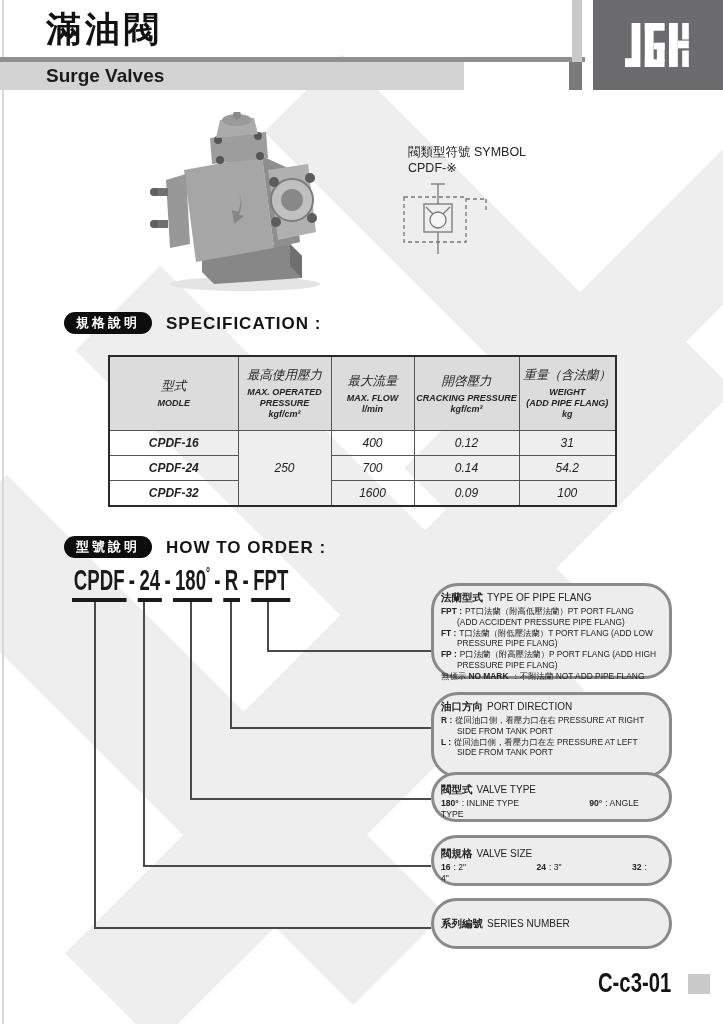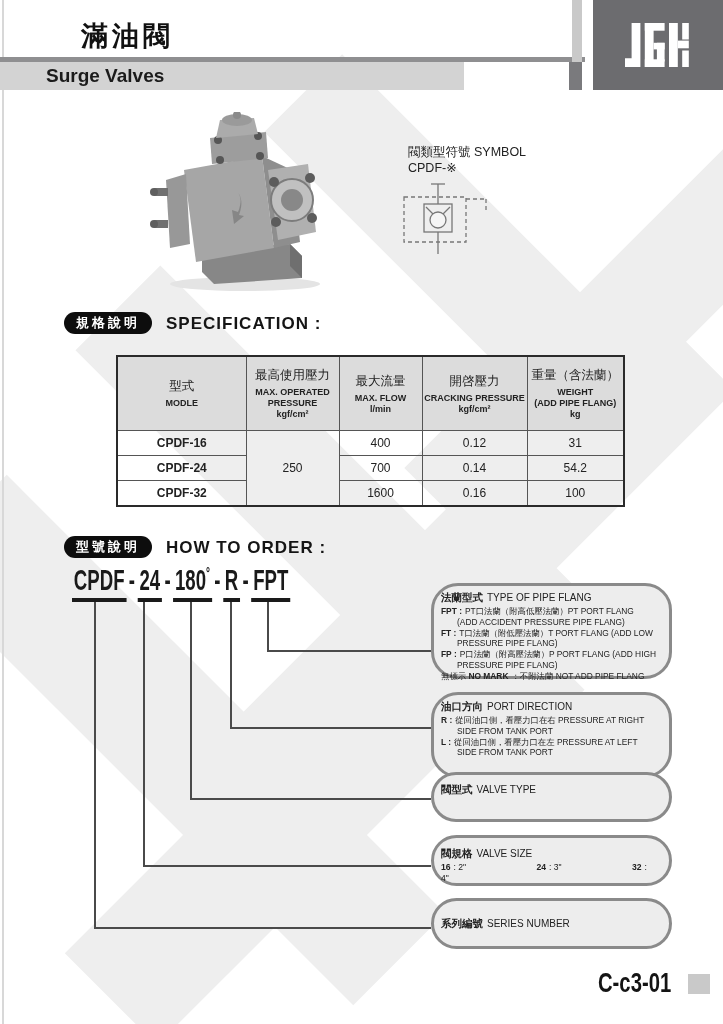--- a/index.html
+++ b/index.html
@@ -2,21 +2,21 @@
 <html><head>
 <meta charset="utf-8">
 <style>
   html,body{margin:0;padding:0;background:#fff;}
   #page{position:relative;width:723px;height:1024px;background:#fff;overflow:hidden;
         font-family:"Liberation Sans","DejaVu Sans",sans-serif;color:#1c1c1c;}
   
   .wm{position:absolute;background:#eeeeee;z-index:0;}
   .z{position:absolute;z-index:2;}
   
-  .title-zh{left:46px;top:18px;font-size:27px;font-weight:bold;letter-spacing:4px;color:#111;margin-left:35px;}
+  .title-zh{left:46px;top:6px;font-size:35px;font-weight:bold;letter-spacing:4px;color:#111;}
   .hdr-line{left:0;top:57px;width:585px;height:5px;background:#8f8f91;}
   .hdr-bar{left:0;top:62px;width:464px;height:28px;background:#d3d3d3;}
   .hdr-bar span{display:block;margin-left:46px;font-size:19px;font-weight:bold;line-height:28px;color:#1b1b1b;}
   .hdr-stripe{left:572px;top:0;width:10px;height:62px;background:#c9c9c9;}
   .hdr-sq{left:569px;top:62px;width:13px;height:28px;background:#7a7a7d;}
   .logo-box{left:593px;top:0;width:130px;height:90px;background:#6c6c6f;display:flex;align-items:center;justify-content:center;}
   
   .pill{height:22px;background:#0d0d0d;border-radius:12px;color:#fff;font-size:13px;font-weight:bold;
         letter-spacing:3px;display:flex;align-items:center;justify-content:center;padding:0 12px;}
   .sec-head{font-size:17px;font-weight:bold;color:#151515;letter-spacing:1px;}
@@ -141,21 +141,21 @@
       <line x1="30" y1="29" x2="37" y2="36"></line>
       <line x1="54" y1="29" x2="47" y2="36"></line>
     </g>
   </svg>
 
   <div class="z pill" style="left:64px;top:312px;">
     <span>規格說明</span>
   </div>
   <div class="z sec-head" style="left:166px;top:314px;">SPECIFICATION :</div>
 
-  <div class="z" style="left:116px;top:355px;">
+  <div class="z" style="left:108px;top:355px;font-style:italic;">
     <table class="spec">
       <colgroup>
           <col style="width:129px">
           <col style="width:93px">
           <col style="width:83px">
           <col style="width:105px">
           <col style="width:97px">
         </colgroup>
       <tbody>
           <tr>
@@ -195,21 +195,21 @@
       </tr>
       <tr>
         <td class="bcell model">CPDF-24</td>
         <td class="bcell">700</td>
         <td class="bcell">0.14</td>
         <td class="bcell">54.2</td>
       </tr>
       <tr>
         <td class="bcell model">CPDF-32</td>
         <td class="bcell">1600</td>
-        <td class="bcell">0.16</td>
+        <td class="bcell">0.09</td>
         <td class="bcell">100</td>
       </tr>
     </tbody>
       </table>
   </div>
 
   <div class="z pill" style="left:64px;top:536px;">
     <span>型號說明</span>
   </div>
   <div class="z sec-head" style="left:166px;top:538px;">HOW TO ORDER :</div>
@@ -249,20 +249,24 @@
     <div class="co-line"><b>R :</b><span>從回油口側，看壓力口在右  PRESSURE AT RIGHT</span></div>
     <div class="co-cont">SIDE FROM TANK PORT</div>
     <div class="co-line"><b>L :</b><span>從回油口側，看壓力口在左  PRESSURE AT LEFT</span></div>
     <div class="co-cont">SIDE FROM TANK PORT</div>
   </div>
 
   <div class="callout" style="top:772px;height:50px;padding-top:8px;">
     <div class="co-title">
       <b>閥型式</b><span>VALVE TYPE</span>
     </div>
+    <div class="co-line co-inline">
+      <span><b>180°</b><span>: INLINE TYPE</span></span>
+      <span><b>90°</b><span>: ANGLE TYPE</span></span>
+    </div>
   </div>
 
   <div class="callout" style="top:835px;height:51px;padding-top:9px;">
     <div class="co-title">
       <b>閥規格</b><span>VALVE SIZE</span>
     </div>
     <div class="co-line co-inline">
       <span><b>16</b><span>: 2"</span></span>
       <span><b>24</b><span>: 3"</span></span>
       <span><b>32</b><span>: 4"</span></span>

